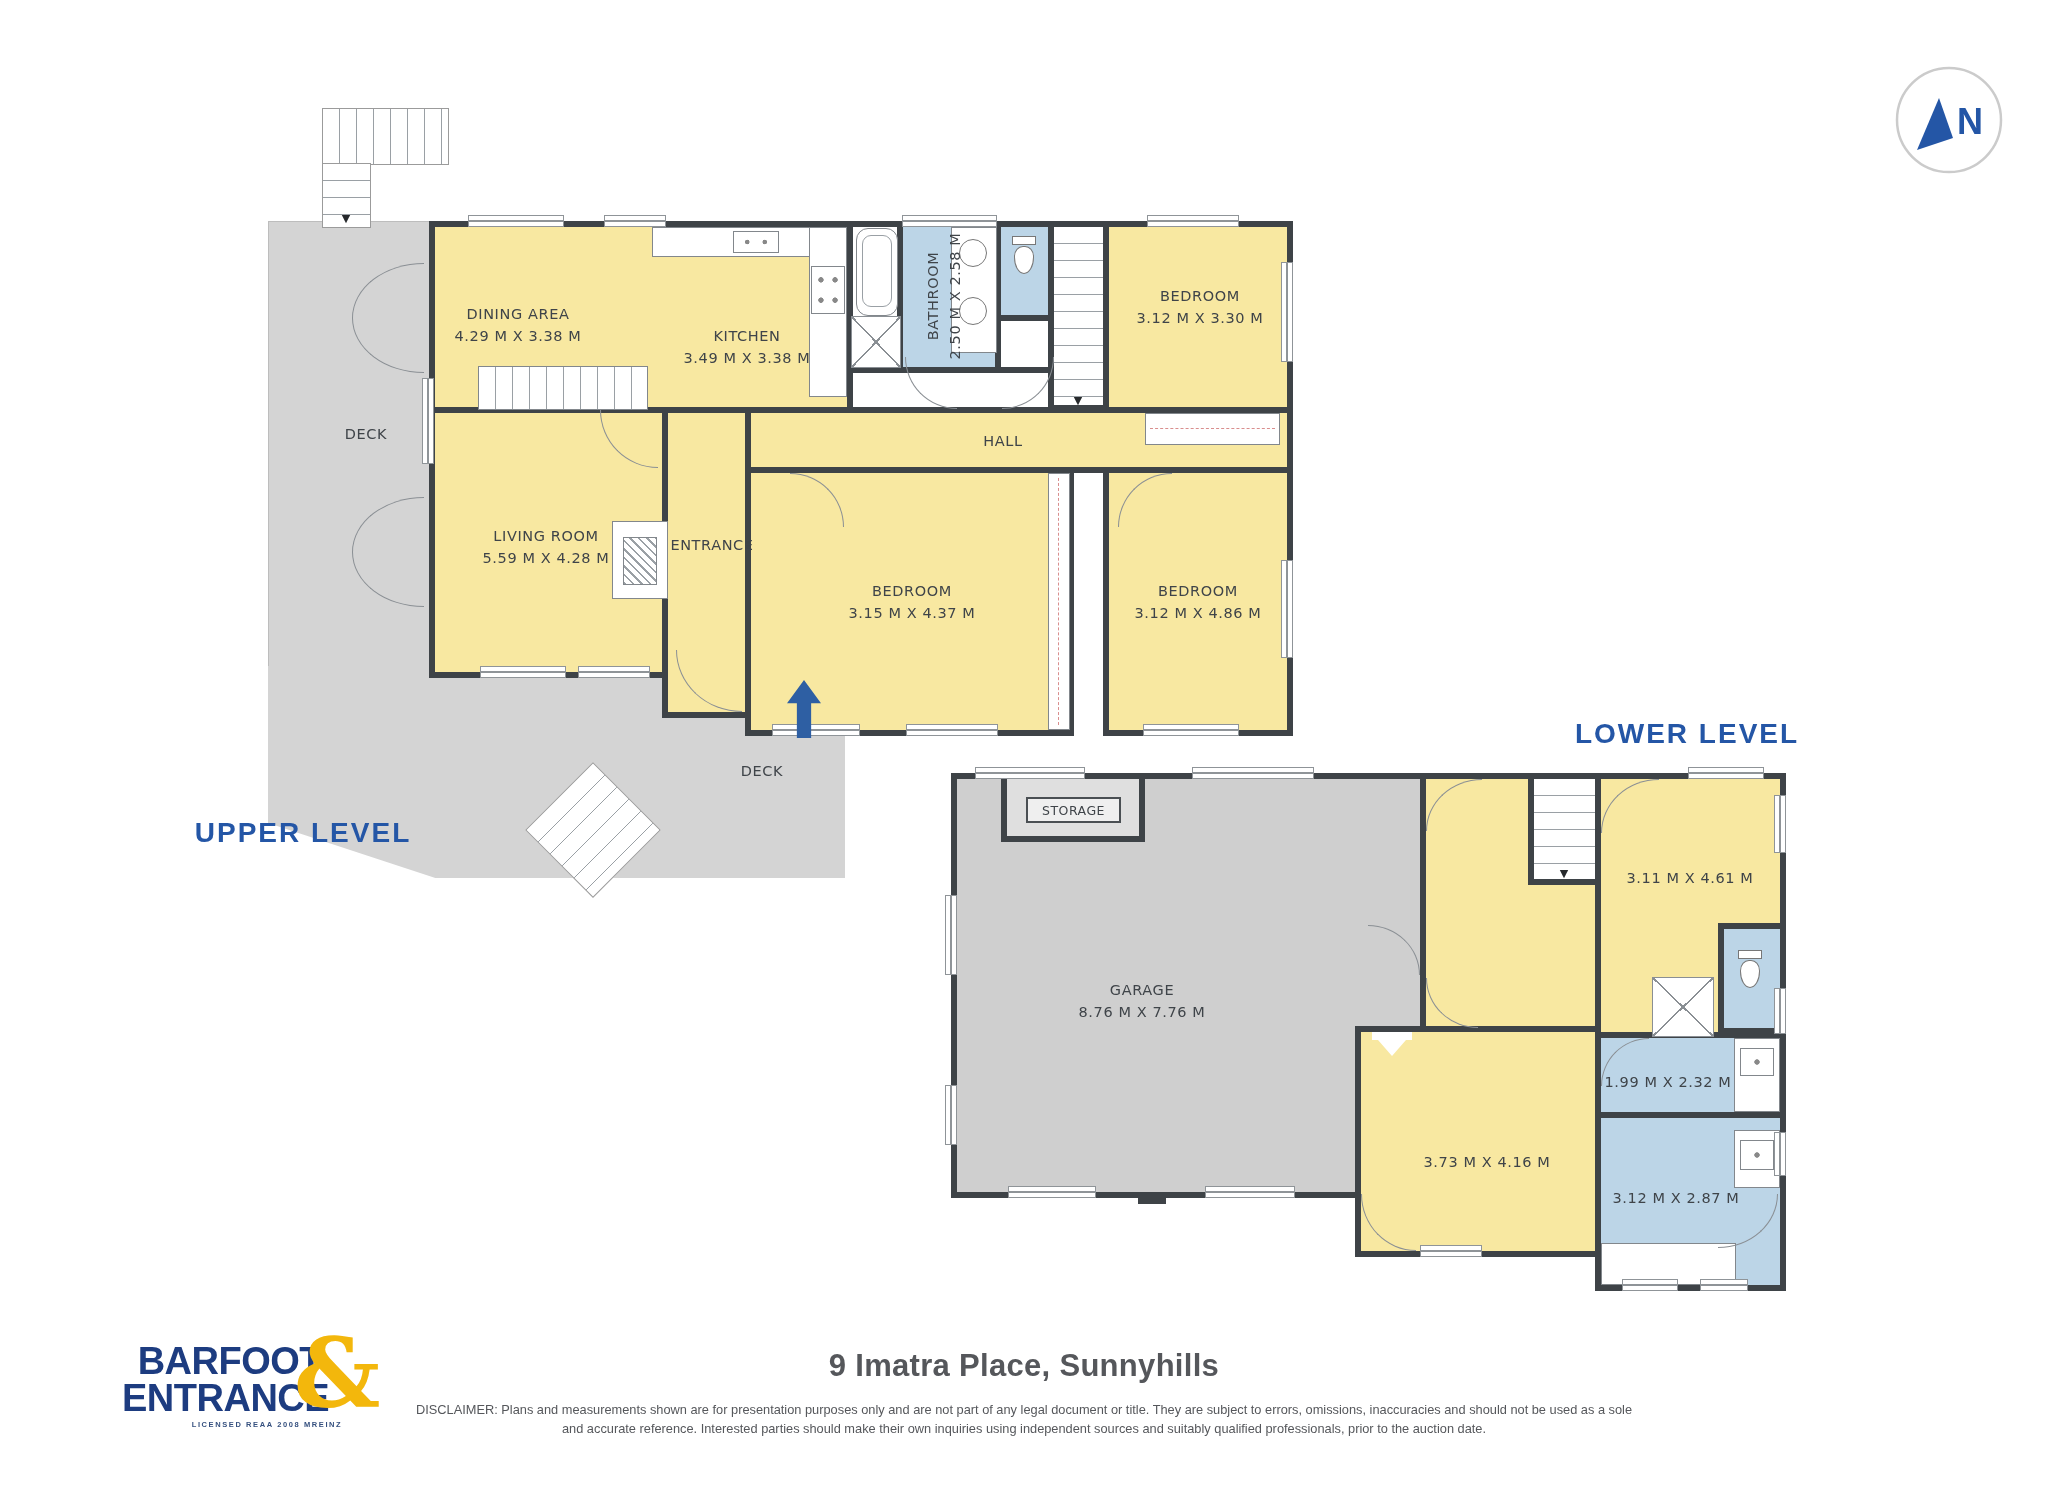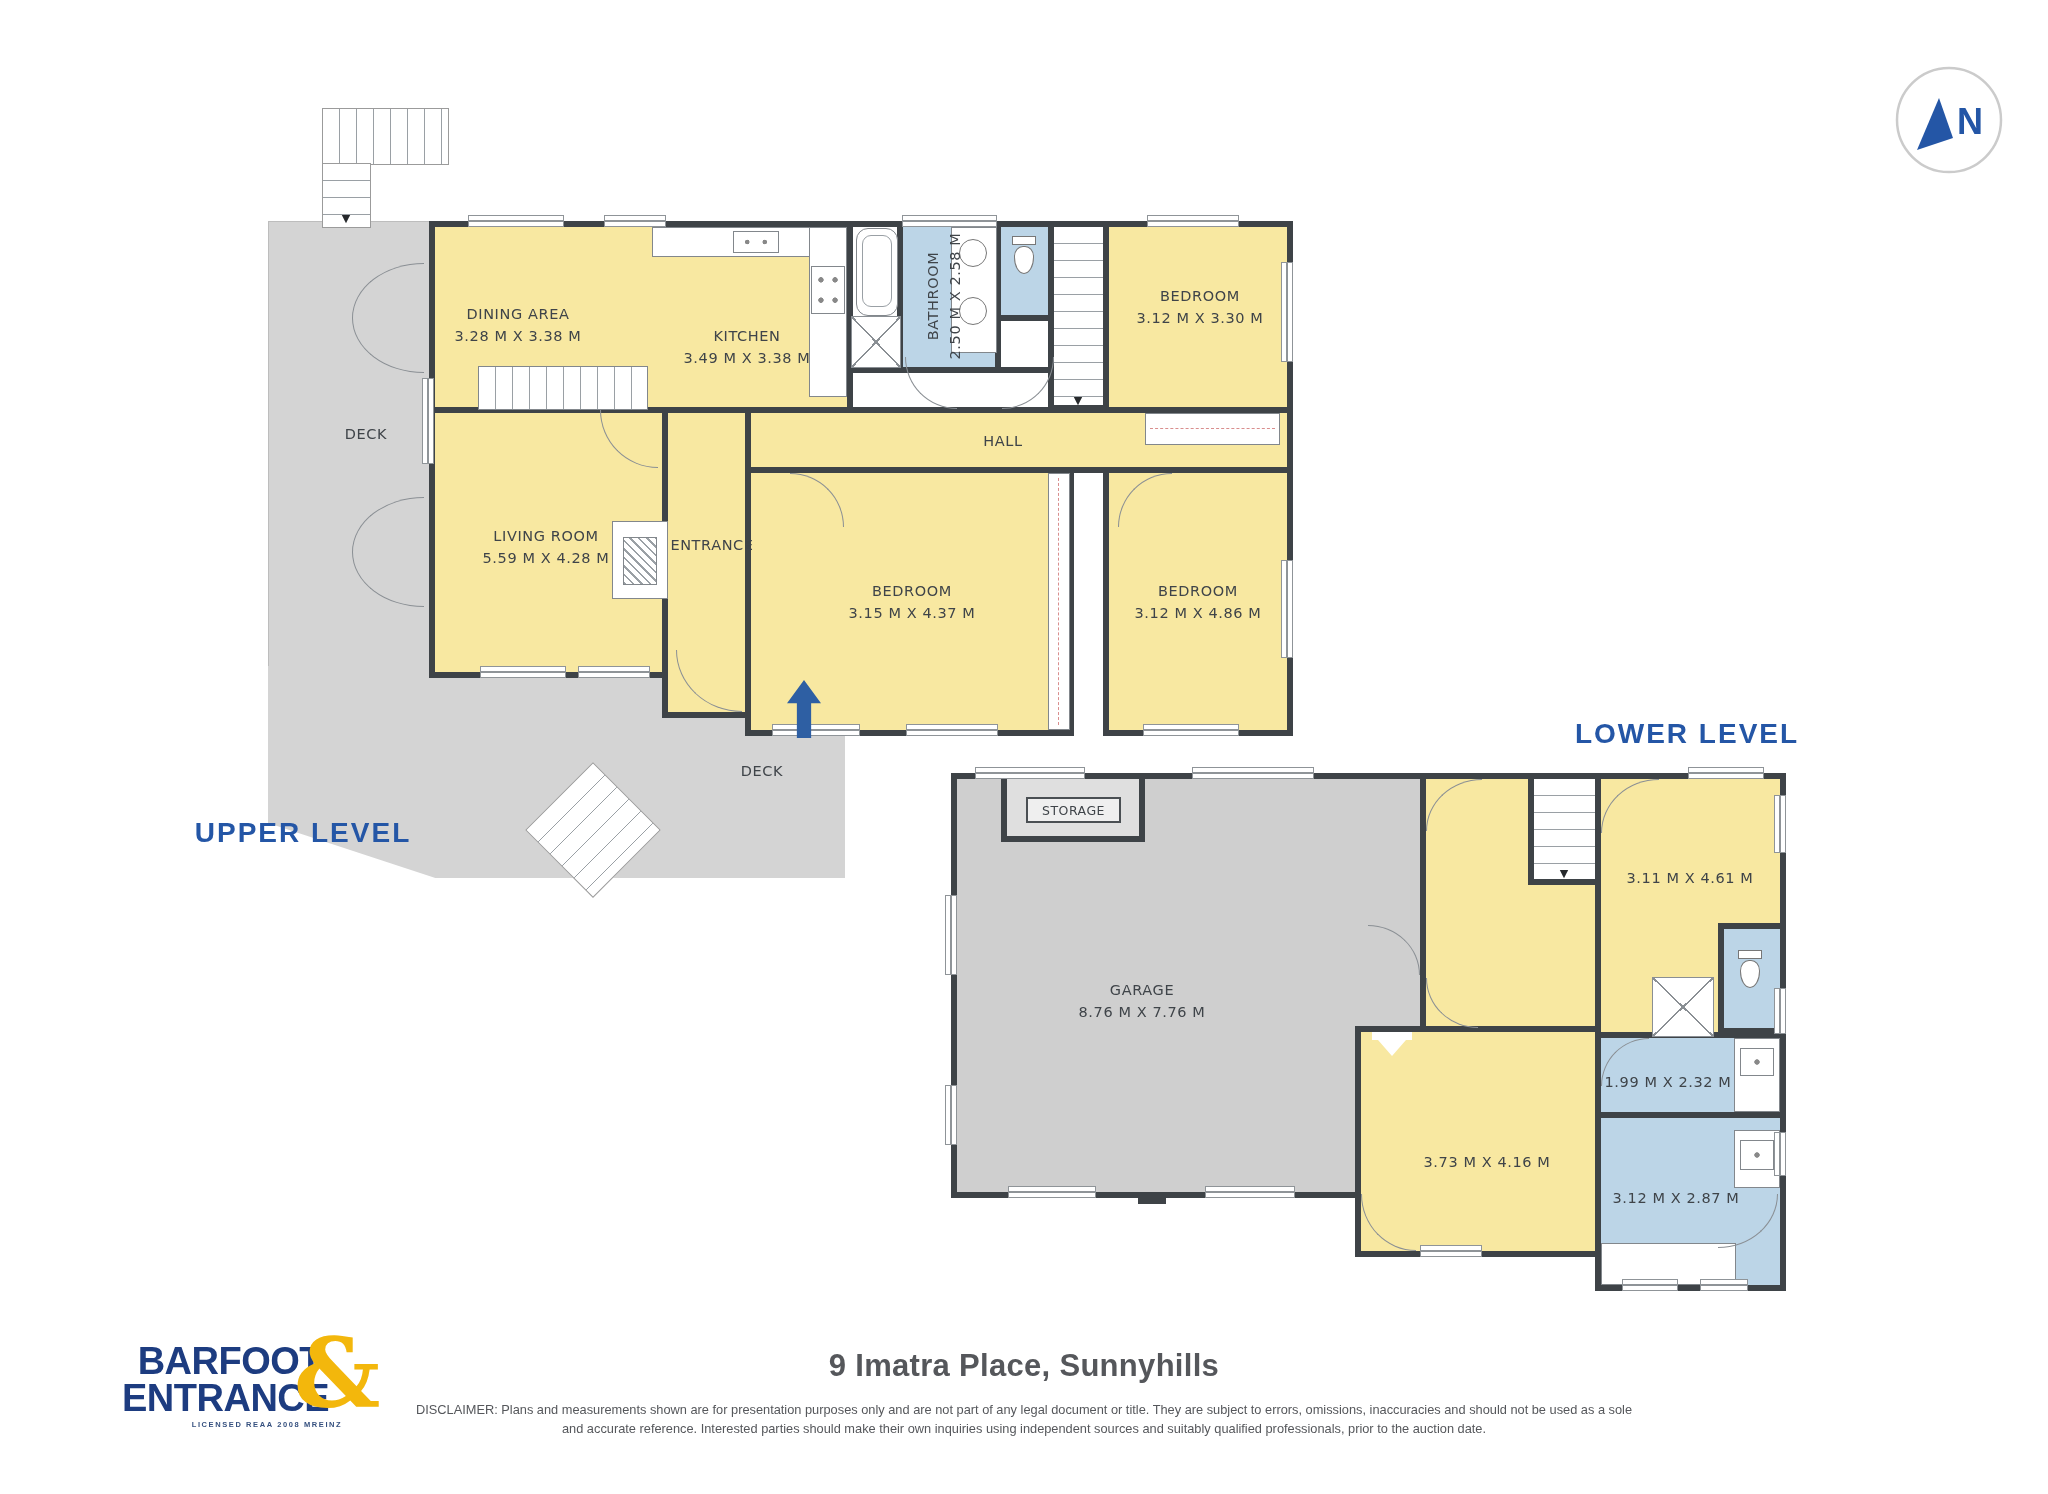--- a/index.html
+++ b/index.html
@@ -138,21 +138,21 @@
   <div class="arc arcTR" style="left:790px;top:473px;width:54px;height:54px;z-index:8;"></div>
   <div class="arc arcTL" style="left:1118px;top:473px;width:54px;height:54px;z-index:8;"></div>
   <div class="arc arcBL" style="left:905px;top:357px;width:52px;height:52px;z-index:8;"></div>
   <div class="arc arcBR" style="left:1002px;top:357px;width:52px;height:52px;z-index:8;"></div>
   <div class="arc arcBL" style="left:600px;top:410px;width:58px;height:58px;z-index:8;"></div>
 
   <div class="abs" style="left:787px;top:680px;width:34px;height:58px;background:#2E5FA3;z-index:9;clip-path:polygon(50% 0%,100% 40%,71% 40%,71% 100%,29% 100%,29% 40%,0% 40%);"></div>
 
   <div class="lbl" style="left:518px;top:325px;">
     <span>DINING AREA</span>
-      <span>3.28 M X 3.38 M</span>
+      <span>4.29 M X 3.38 M</span>
   </div>
   <div class="lbl" style="left:747px;top:347px;">
     <span>KITCHEN</span>
       <span>3.49 M X 3.38 M</span>
   </div>
   <div class="vlbl" style="left:944px;top:296px;">
     <span>BATHROOM</span>
       <span>2.50 M X 2.58 M</span>
   </div>
   <div class="lbl" style="left:1200px;top:307px;">

